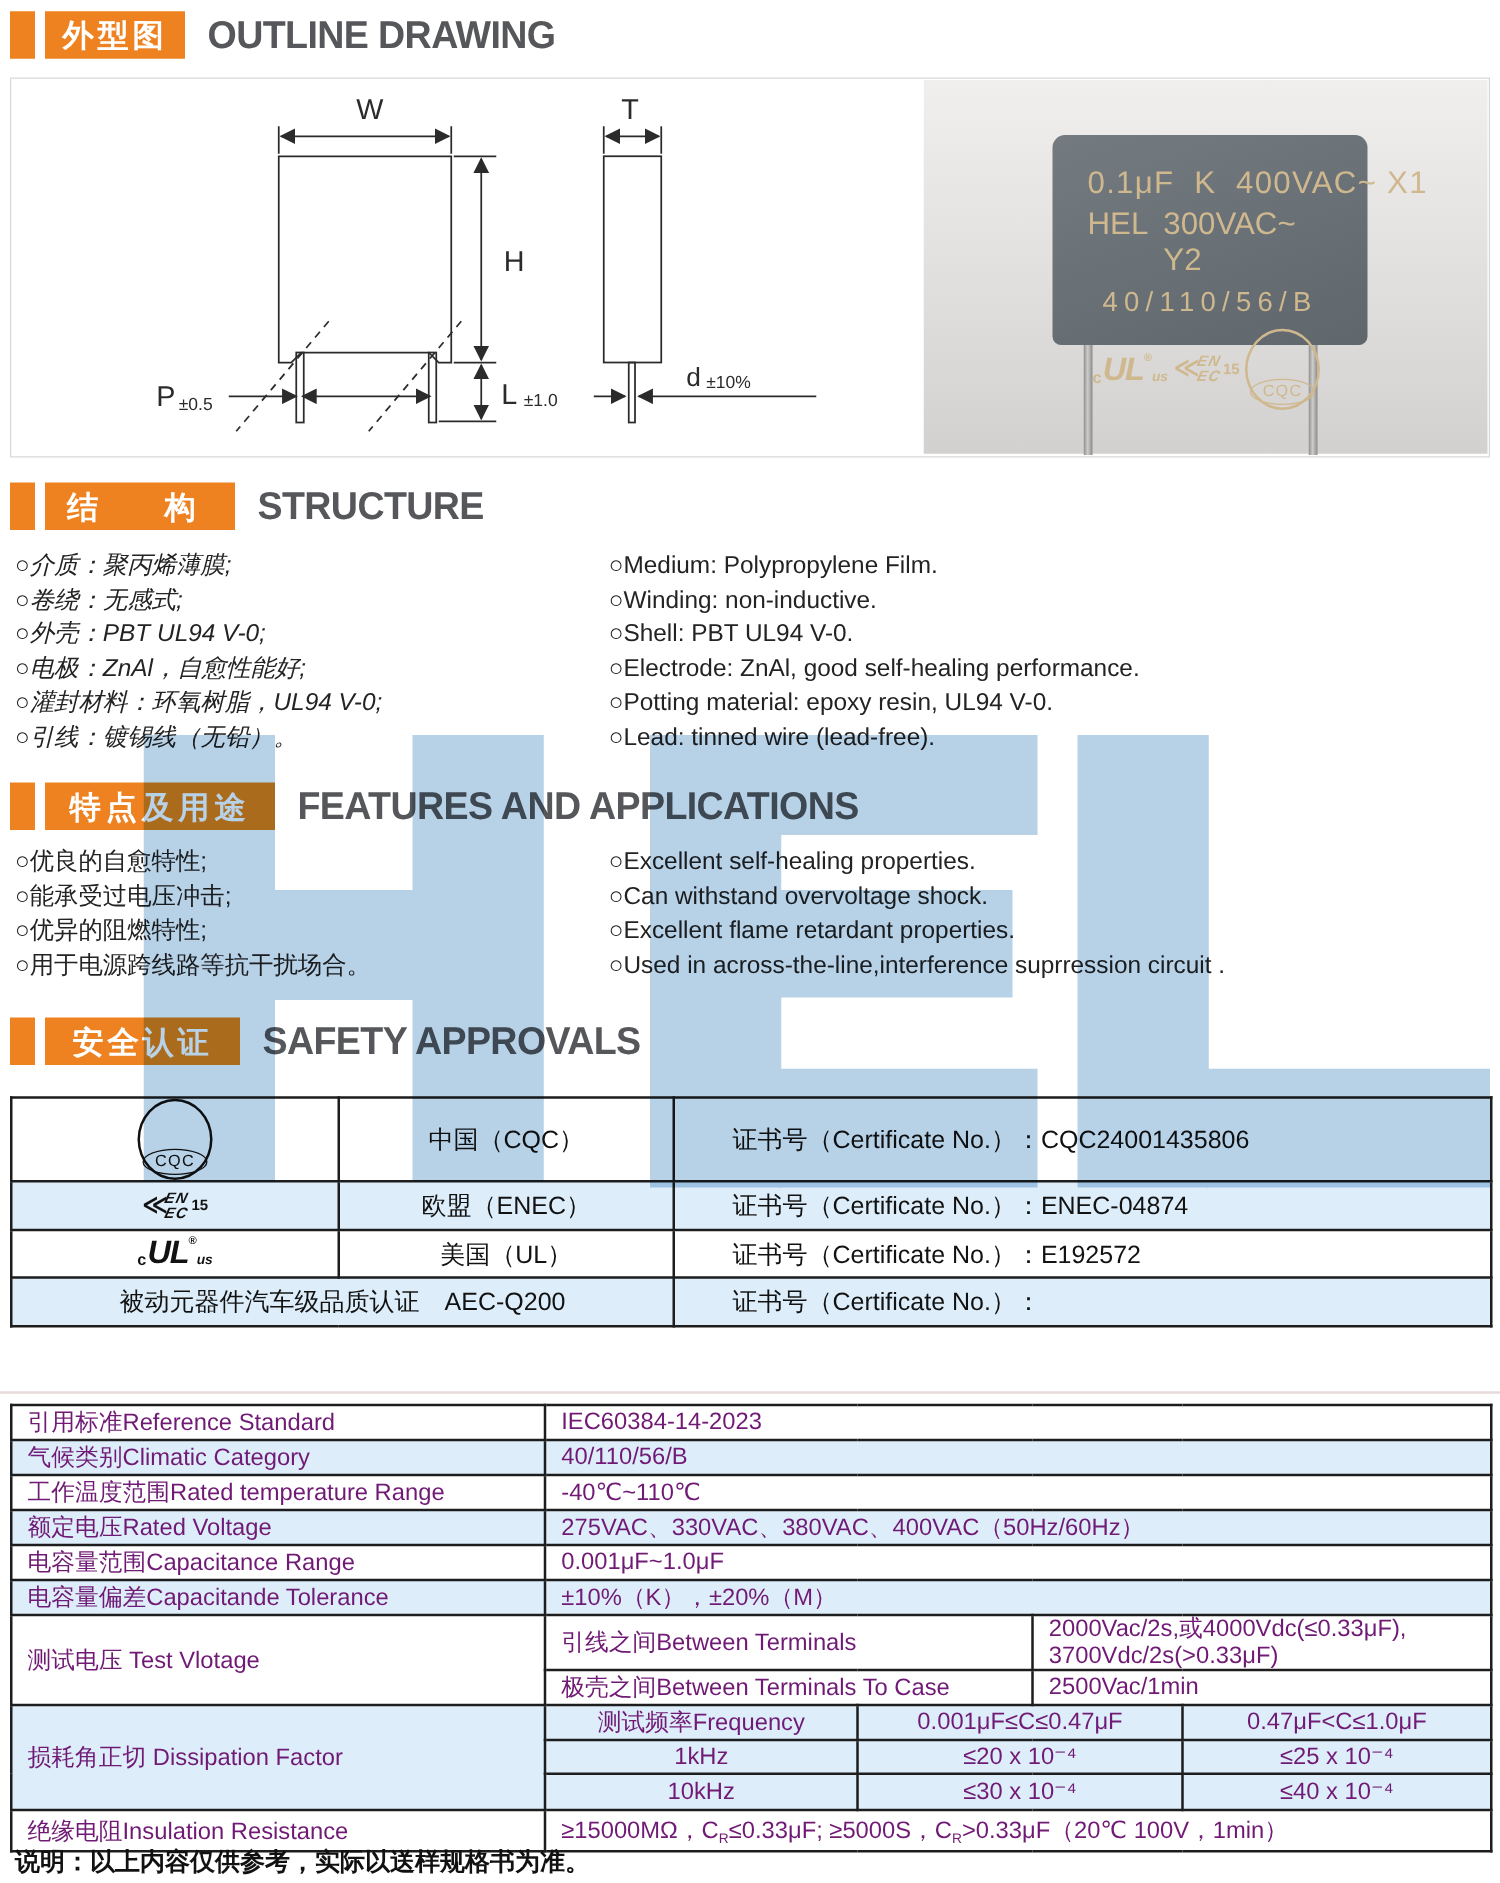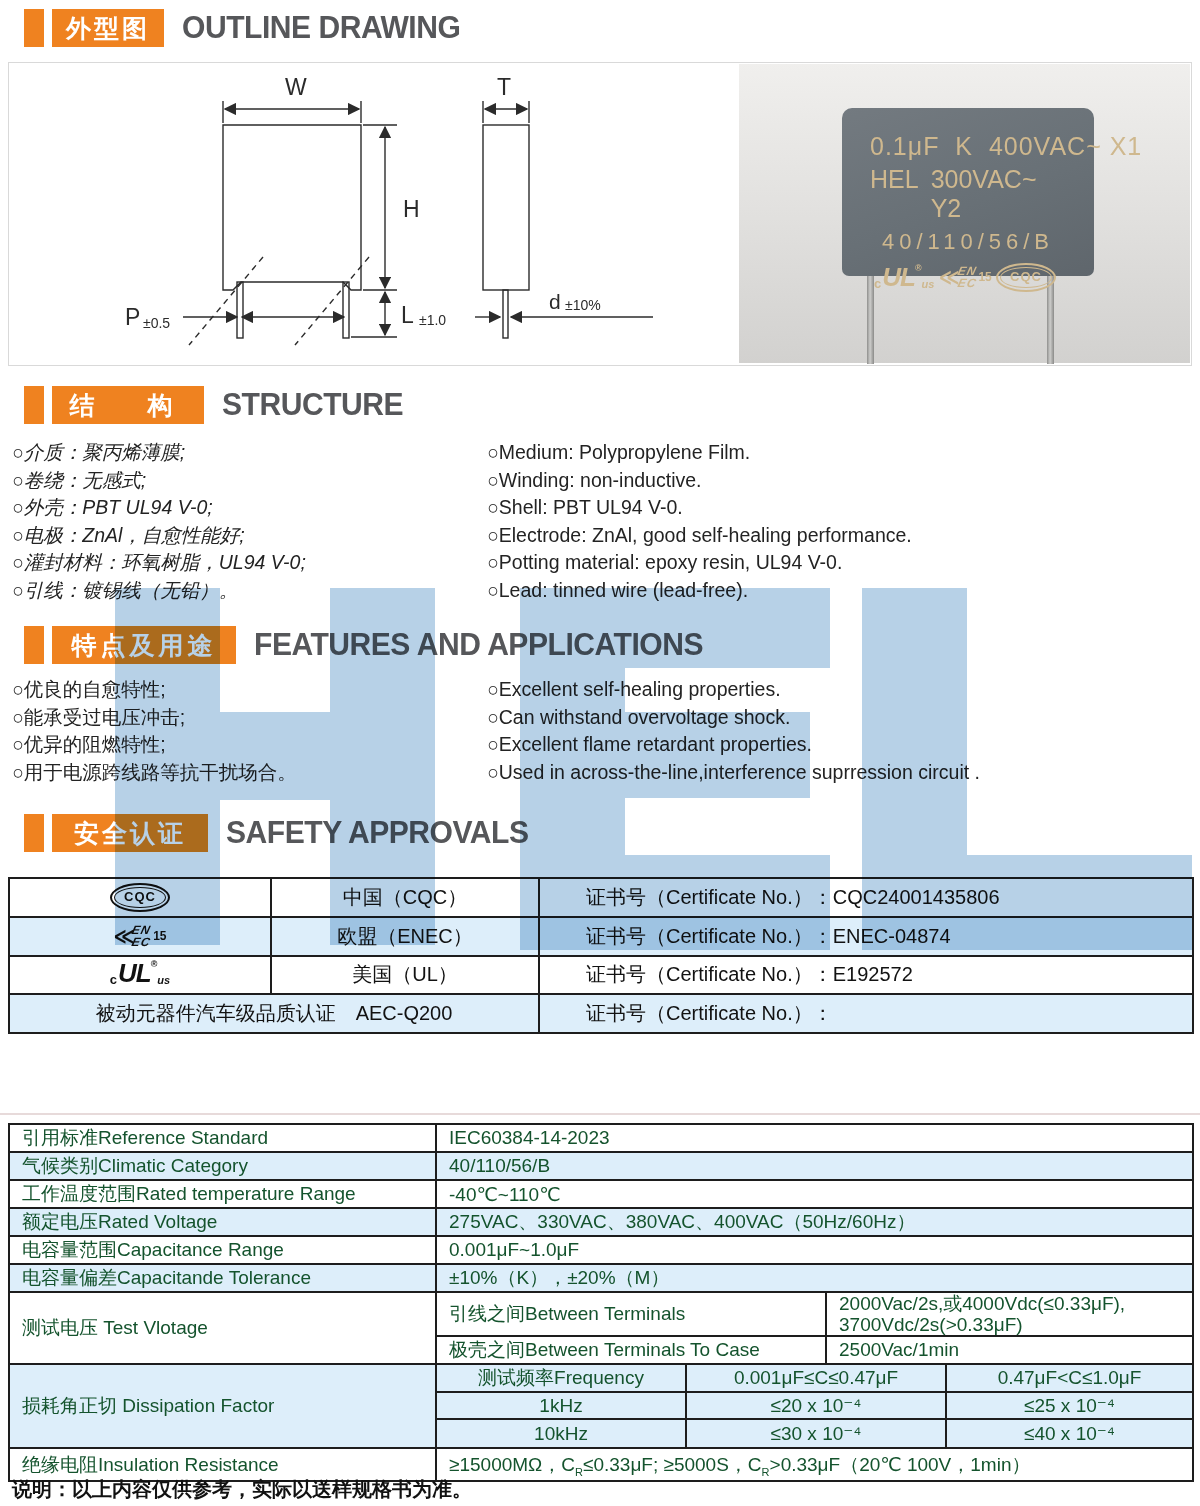--- a/index.html
+++ b/index.html
@@ -3,21 +3,21 @@
 <meta charset="utf-8">
 <style>
   html,body{margin:0;padding:0;background:#fff;}
   .page{position:relative;width:1200px;height:1506px;background:#fff;overflow:hidden;
         font-family:"Liberation Sans","DejaVu Sans",sans-serif;color:#1f1f1f;}
 
   
   .watermark{position:absolute;left:0;top:0;z-index:6;pointer-events:none;mix-blend-mode:multiply;}
 
   
-  .sec{position:absolute;left:24px;display:flex;align-items:center;height:40px;}
+  .sec{position:absolute;left:8px;display:flex;align-items:center;height:40px;}
   .tick{width:20px;height:38px;background:#ef8220;margin-right:8px;}
   .badge{height:38px;background:#ef8220;color:#fff;font-weight:bold;font-size:25px;
          display:flex;align-items:center;justify-content:center;padding:0 14px;letter-spacing:3px;white-space:pre;}
   .badge.structure{min-width:124px;letter-spacing:14px;}
   .badge.features{min-width:156px;letter-spacing:4px;}
   .badge.safety{min-width:128px;}
   .badge.specs{min-width:128px;}
   .entitle{color:#56575a;font-weight:bold;font-size:31px;margin-left:18px;letter-spacing:-0.5px;
            transform:scaleX(0.97);transform-origin:left center;white-space:pre;}
 
@@ -41,38 +41,38 @@
   .lg-ul .c{font-size:13px;margin-right:1px;}
   .lg-ul .main{font-size:26px;font-style:italic;letter-spacing:-1px;}
   .lg-ul .reg{font-size:9px;align-self:flex-start;}
   .lg-ul .us{font-size:11px;font-style:italic;}
   .lg-enec{display:flex;align-items:center;font-weight:bold;font-style:italic;line-height:1;}
   .lg-enec .chev{font-size:20px;margin-right:-2px;}
   .lg-enec .stack span{display:block;font-size:12px;letter-spacing:1px;transform:skewX(-14deg);}
   .lg-enec .num{font-size:12px;margin-left:2px;font-style:normal;}
   .lg-cqc{border:2px solid currentColor;border-radius:50%;padding:2px;display:inline-block;}
   .lg-cqc .in{border:1.5px solid currentColor;border-radius:50%;padding:1px 9px;display:block;
-              font-size:13px;font-weight:bold;letter-spacing:1px;line-height:1.3;}
+              font-size:13px;font-weight:normal;letter-spacing:1px;line-height:1.3;margin-top:36px;}
   .tan{color:#cfb88e;} .ink{color:#1b1b1b;}
 
   
   .blist{position:absolute;list-style:none;margin:0;padding:0;font-size:19.5px;line-height:27.5px;color:#232323;}
   .blist li{white-space:pre;}
 
   
   table{border-collapse:collapse;table-layout:fixed;}
   .safety-table{position:absolute;left:8px;top:877px;width:1184px;}
   .safety-table td{border:2px solid #1d1d1d;font-size:20px;height:36.8px;padding:0;color:#121212;}
   .safety-table .logo-cell{text-align:center;}
   .safety-table .country{text-align:center;}
   .safety-table .cert{padding-left:46px;}
   .blue{background:#ddeefa;}
 
   .spec-table{position:absolute;left:8px;top:1123px;width:1184px;}
-  .spec-table td{border:2px solid #1d1d1d;font-size:19px;padding:0 0 0 12px;color:#14532d;}
+  .spec-table td{border:2px solid #1d1d1d;font-size:19px;padding:0 0 0 12px;color:#701a75;}
   .spec-table .ctr{text-align:center;padding:0 4px;}
   .two-line{line-height:21px;padding-top:2px;}
 
   .spec-divider{position:absolute;left:0;top:1113px;width:1200px;height:2px;background:#e7dada;}
 
   .footer-note{position:absolute;left:12px;top:1476px;font-size:20px;color:#111;font-weight:600;}
   sub{font-size:11px;}
 </style>
 </head>
 <body>

